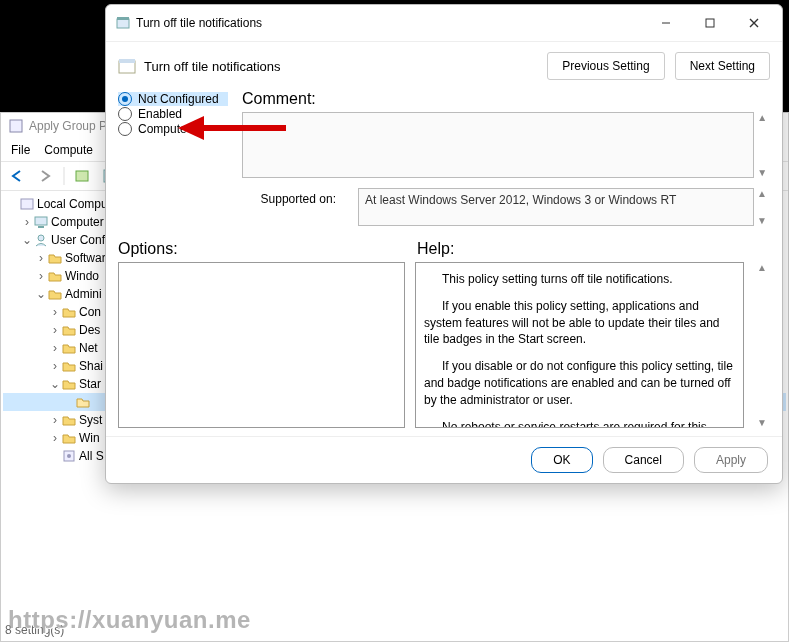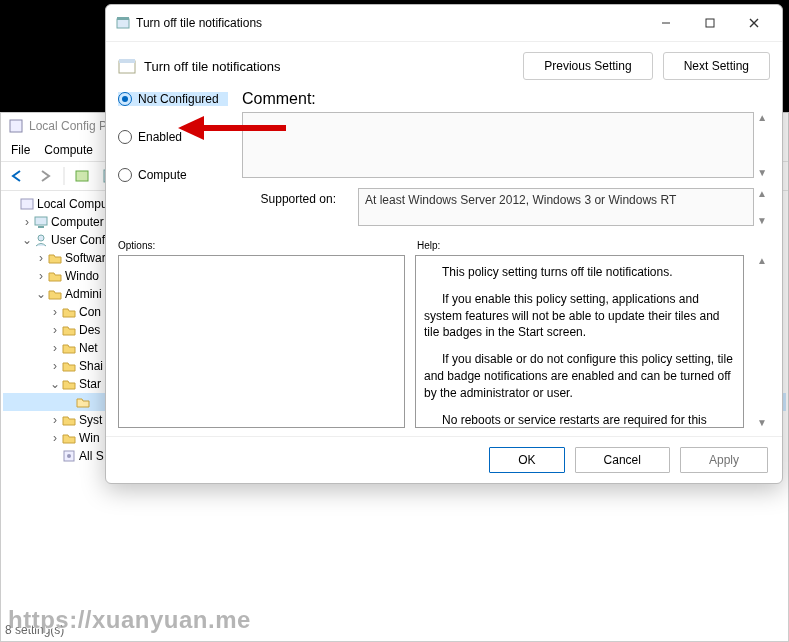--- a/index.html
+++ b/index.html
@@ -23,66 +23,66 @@
 .dialog { position: absolute; left: 105px; top: 4px; width: 678px; height: 480px; background: #fff; border: 1px solid #bbb; border-radius: 6px; box-shadow: 0 6px 24px rgba(0,0,0,.25); display: flex; flex-direction: column; }
 .dlg-titlebar { display: flex; align-items: center; padding: 6px 10px; border-bottom: 1px solid #eee; }
 .dlg-titlebar .ttl { flex: 1; font-size: 12px; }
 .win-btns { display: flex; gap: 8px; }
 .win-btn { width: 36px; height: 24px; display: flex; align-items: center; justify-content: center; }
 
 .dlg-header { display: flex; align-items: center; padding: 10px 12px; }
 .dlg-header .hicon { margin-right: 8px; }
 .dlg-header .htxt { flex: 1; font-size: 13px; }
 .nav-btns { display: flex; gap: 10px; }
-.nav-btn { border: 1px solid #ccc; background: #fff; padding: 6px 20px; border-radius: 3px; cursor: pointer; }
+.nav-btn { border: 1px solid #ccc; background: #fff; padding: 6px 14px; border-radius: 3px; cursor: pointer; }
 
 .dlg-body { padding: 0 12px 8px 12px; flex: 1; display: flex; flex-direction: column; overflow: hidden; }
 .row1 { display: flex; gap: 14px; }
 .radios { width: 110px; padding-top: 2px; }
-.rad { display: flex; align-items: center; margin-bottom: 24px; cursor: pointer; }
+.rad { display: flex; align-items: center; margin-bottom: 1px; cursor: pointer; }
 .rad .circle { width: 14px; height: 14px; border-radius: 50%; border: 1.5px solid #555; margin-right: 6px; display: flex; align-items: center; justify-content: center; }
 .rad.sel .circle { border-color: #0067c0; }
 .rad.sel .circle::after { content: ""; width: 6px; height: 6px; border-radius: 50%; background: #0067c0; }
 
 .rcol { flex: 1; }
 .lbl { font-size: 16px; margin-bottom: 4px; display: block; }
 .comment-box { width: 100%; height: 66px; border: 1px solid #bbb; background: #fafafa; resize: none; padding: 4px; }
 .supported-row { display: flex; margin-top: 10px; gap: 22px; }
 .supported-row .sl { width: 94px; text-align: right; padding-top: 4px; }
 .supported-box { flex: 1; height: 38px; border: 1px solid #bbb; background: #fafafa; padding: 4px 6px; color: #333; overflow: hidden; }
 
 .split-labels { display: flex; margin-top: 14px; gap: 12px; }
-.split-labels > div { font-size: 10px; }
+.split-labels > div { font-size: 16px; }
 .split-labels .l1 { width: 287px; }
 .split { display: flex; gap: 10px; margin-top: 4px; flex: 1; min-height: 0; }
 .pane { border: 1px solid #999; background: #fff; padding: 8px; overflow: auto; }
 .pane.options { width: 287px; }
 .pane.help { flex: 1; font-size: 12px; line-height: 1.4; }
 .pane.help p { margin-bottom: 10px; text-indent: 18px; }
 .vscroll { width: 16px; display: flex; flex-direction: column; justify-content: space-between; align-items: center; }
 .vscroll .arr { color: #888; font-size: 10px; cursor: pointer; }
 
 .dlg-footer { display: flex; justify-content: flex-end; gap: 10px; padding: 10px 14px; border-top: 1px solid #eee; }
-.btn { border: 1px solid #bbb; background: #fff; padding: 5px 28px; border-radius: 1px; cursor: pointer; }
+.btn { border: 1px solid #bbb; background: #fff; padding: 5px 21px; border-radius: 10px; cursor: pointer; }
 .btn.primary { border-color: #0067c0; color: #000; }
 .btn.disabled { color: #737373; cursor: default; }
 
 .arrow-annot { position: absolute; left: 178px; top: 112px; pointer-events: none; }
 
 .watermark { position: absolute; left: 8px; bottom: 8px; font-size: 24px; color: rgba(120,120,120,.55); font-weight: 600; letter-spacing: .5px; text-shadow: 1px 1px 0 #fff; pointer-events: none; }
 </style>
 </head>
 <body>
 
 <div class="bg-window">
   <div class="bg-title">
     <svg width="14" height="14">
         <rect x="1" y="1" width="12" height="12" fill="#eef" stroke="#88a"></rect>
       </svg>
-    <span>Local Config P</span>
+    <span>Apply Group P</span>
   </div>
   <div class="bg-menu">
     <span>File</span>
     <span>Compute</span>
     <span>Vi</span>
   </div>
   <div class="bg-toolbar">
     <div class="tb-btn">
         <svg width="16" height="12">
           <path d="M10 1 L3 6 L10 11" fill="none" stroke="#0067c0" stroke-width="2"></path>

